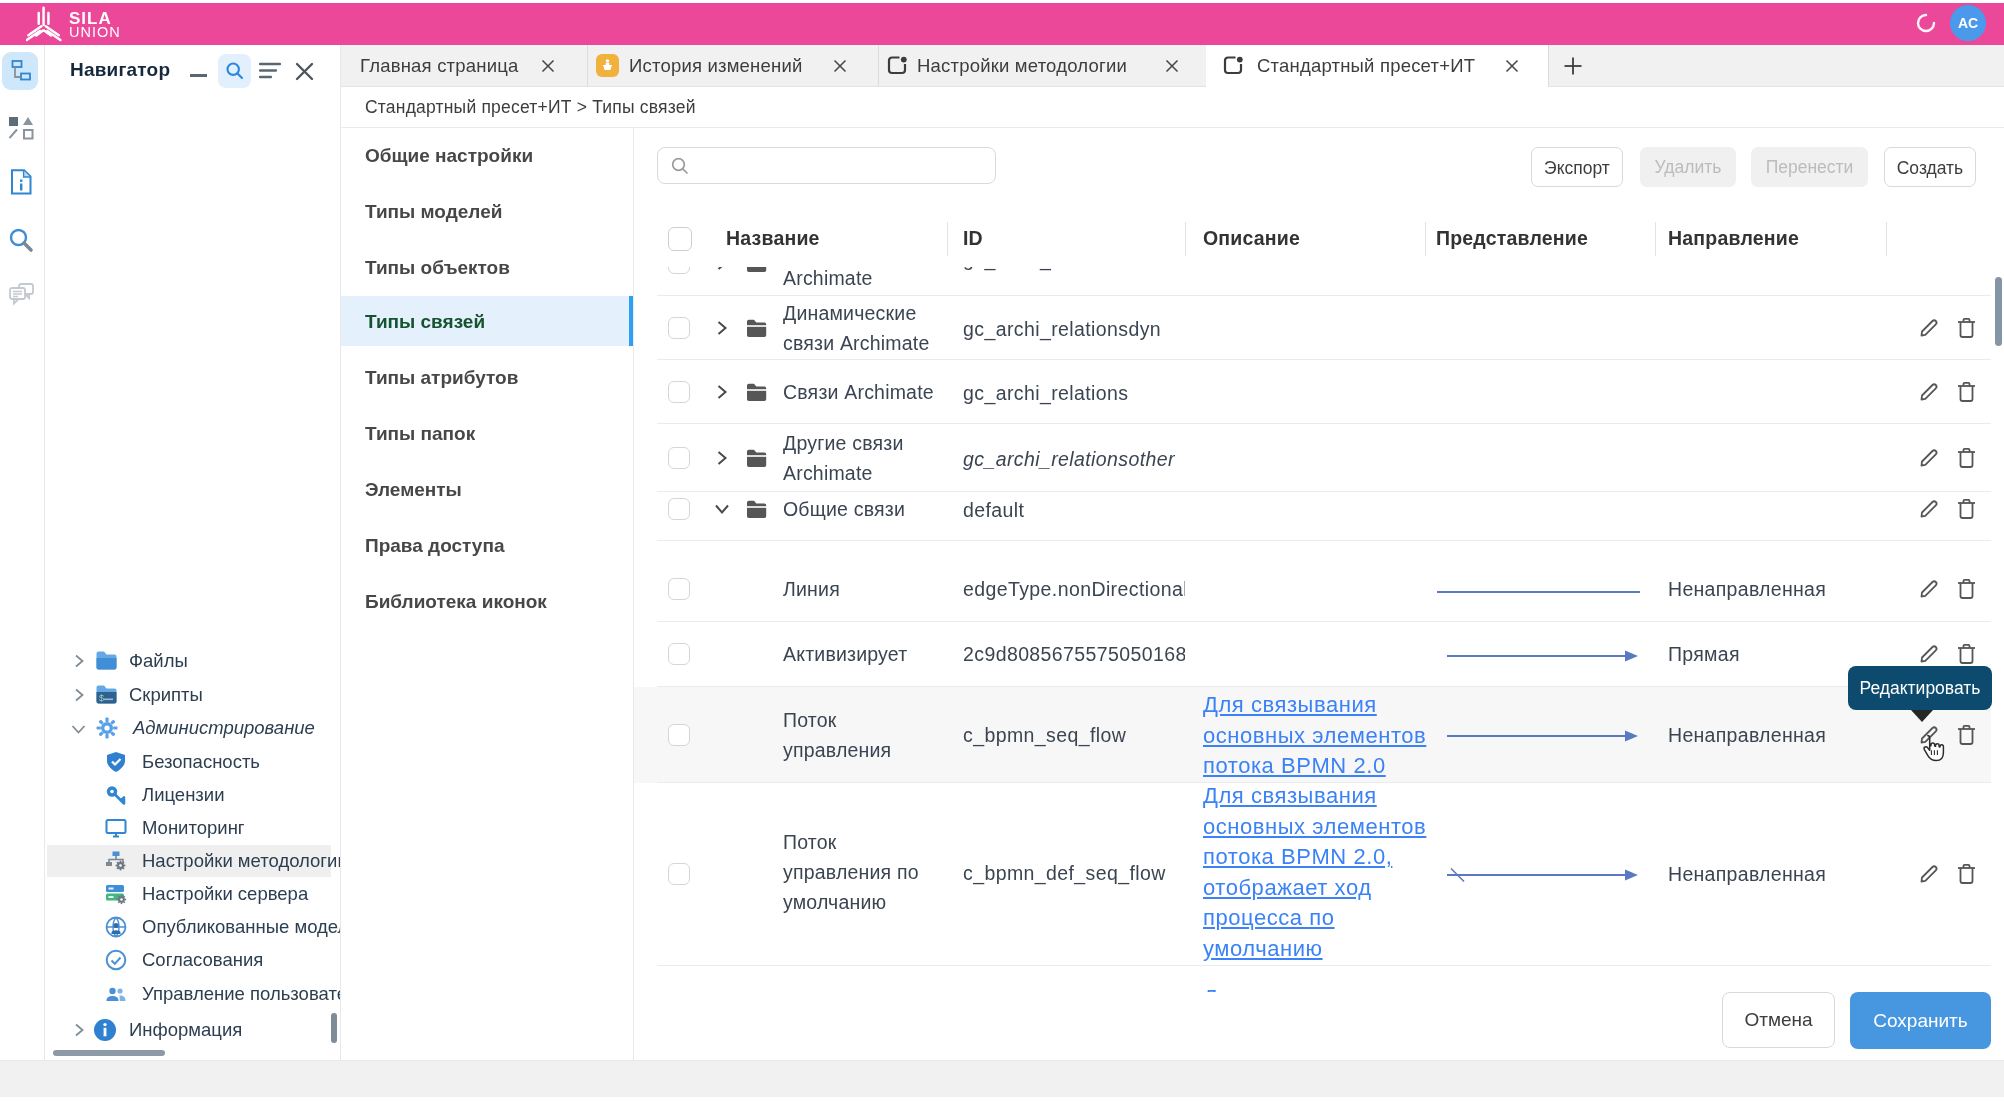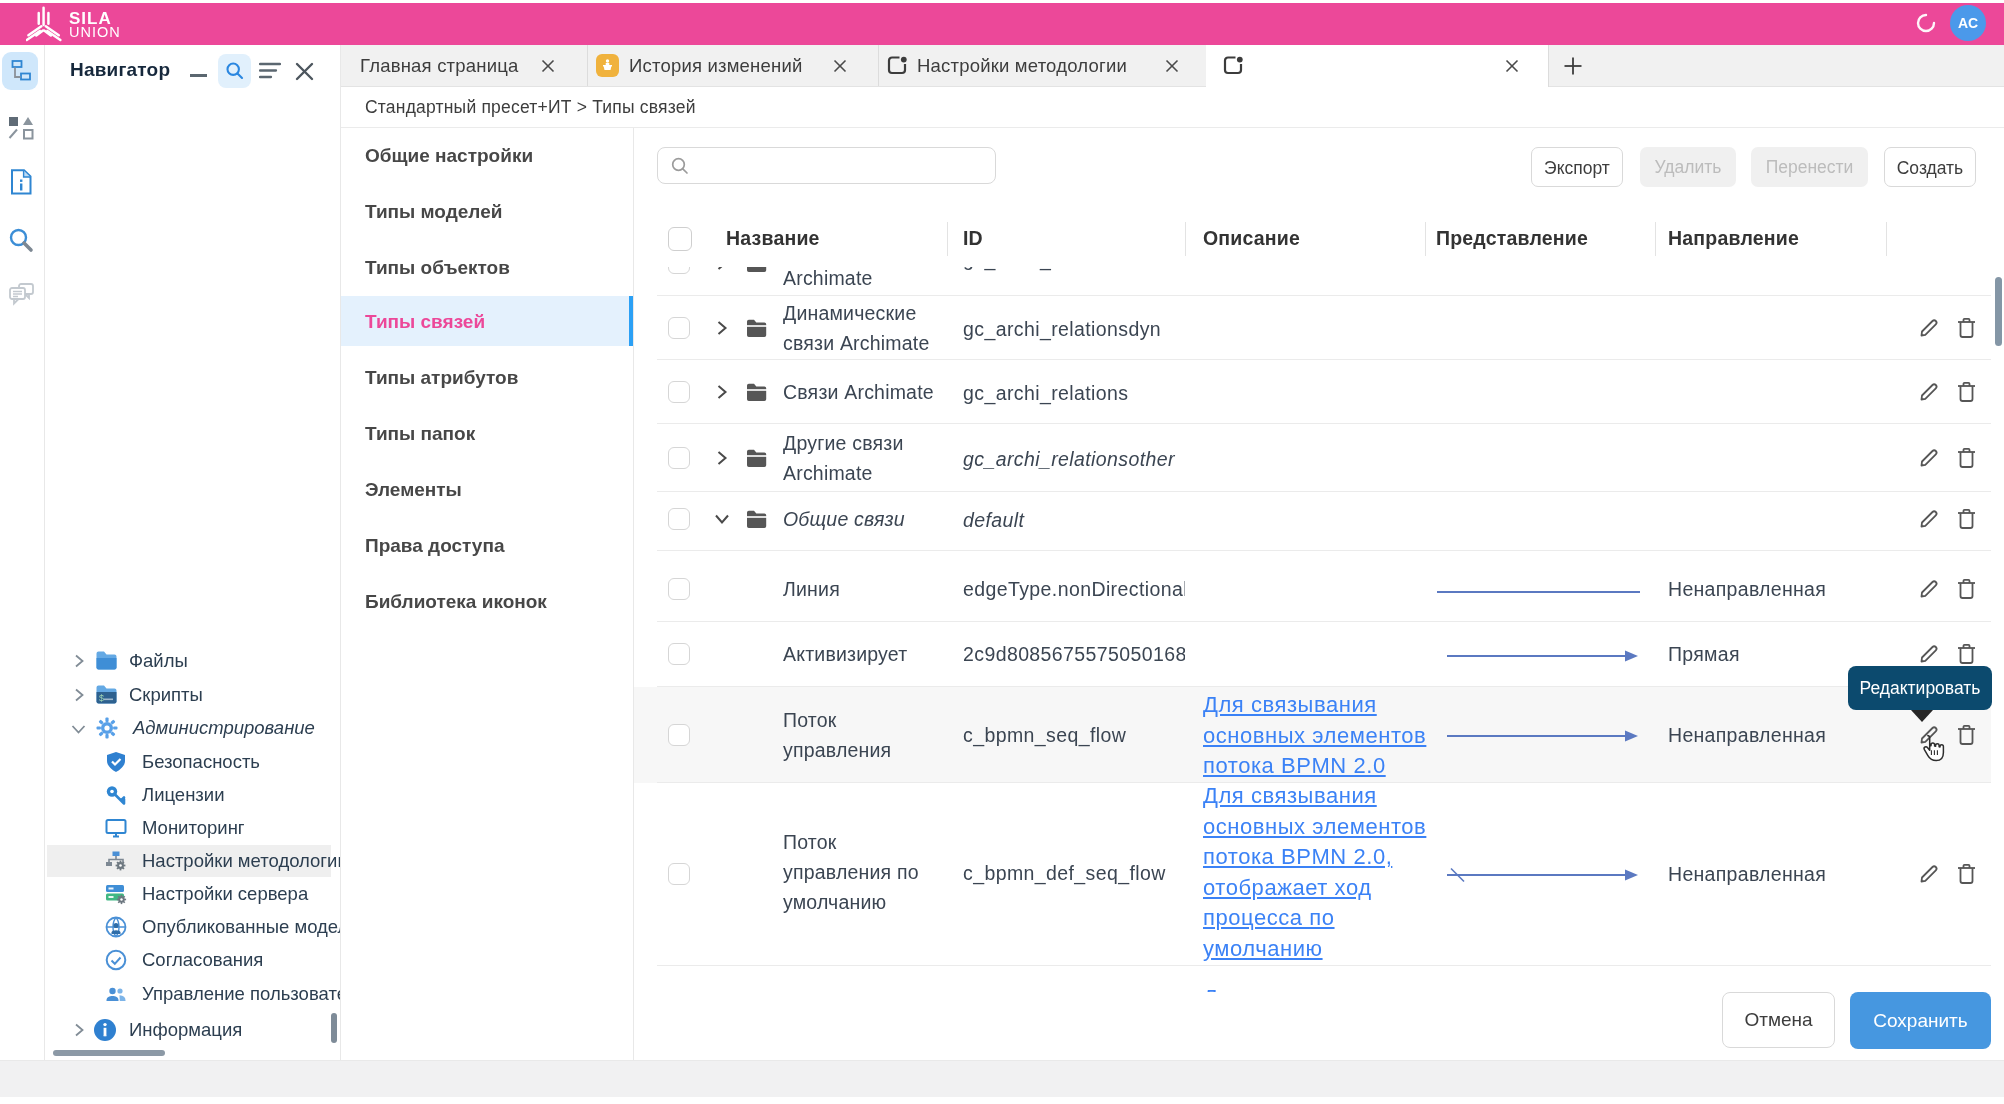--- a/index.html
+++ b/index.html
@@ -289,20 +289,21 @@
       <g stroke="#4a4a4a" stroke-width="1.6">
         <path d="M2.5 2.5 L13.5 13.5"></path>
         <path d="M13.5 2.5 L2.5 13.5"></path>
       </g>
     </svg>
   <div class="ab" style="left:865px;top:0;width:342px;height:42px;background:#fff;border-right:1px solid #dcdcdc;"></div>
   <svg class="ab" style="left:882px;top:10px;" width="22" height="22" viewBox="0 0 22 22">
     <path d="M12.5 2.5 H5 a3 3 0 0 0-3 3 v9.5 a3 3 0 0 0 3 3 h10 a3 3 0 0 0 3-3 V9" fill="none" stroke="#3c3c3c" stroke-width="2.2"></path>
     <circle cx="16.8" cy="4.6" r="2.9" fill="#3c3c3c"></circle>
   </svg>
+  <div class="ab" style="left:916px;top:0;line-height:41px;">Стандартный пресет+ИТ</div>
   <svg class="ab" style="left:1163px;top:13px;" width="16" height="16" viewBox="0 0 16 16">
       <g stroke="#4a4a4a" stroke-width="1.6">
         <path d="M2.5 2.5 L13.5 13.5"></path>
         <path d="M13.5 2.5 L2.5 13.5"></path>
       </g>
     </svg>
   <svg class="ab" style="left:1222px;top:11px;" width="20" height="20" viewBox="0 0 20 20">
       <g stroke="#3d3d3d" stroke-width="1.8">
         <path d="M10 1.5 L10 18.5"></path>
         <path d="M1.5 10 L18.5 10"></path>
@@ -312,21 +313,21 @@
 
 <div class="ab" id="crumb" style="left:341px;top:87px;width:1663px;height:40px;background:#fff;border-bottom:1px solid #ebebeb;">
   <div class="ab" style="left:24px;top:0;line-height:40px;font-size:17.5px;color:#3d3d3d;letter-spacing:0.2px;">Стандартный пресет+ИТ &gt; Типы связей</div>
 </div>
 
 <div class="ab" id="menu" style="left:341px;top:128px;width:292px;height:932px;background:#fff;border-right:1px solid #e8e8e8;font-size:19px;font-weight:bold;color:#474747;">
   <div class="ab" style="left:24px;top:17px;">Общие настройки</div>
   <div class="ab" style="left:24px;top:73px;">Типы моделей</div>
   <div class="ab" style="left:24px;top:129px;">Типы объектов</div>
   <div class="ab" style="left:0px;top:168px;width:288px;height:50px;background:#e4f1fd;border-right:4px solid #2ba0f5;"></div>
-  <div class="ab" style="left:24px;top:183px;color:#ec4899;">Типы связей</div>
+  <div class="ab" style="left:24px;top:183px;color:#14532d;">Типы связей</div>
   <div class="ab" style="left:24px;top:239px;">Типы атрибутов</div>
   <div class="ab" style="left:24px;top:295px;">Типы папок</div>
   <div class="ab" style="left:24px;top:351px;">Элементы</div>
   <div class="ab" style="left:24px;top:407px;">Права доступа</div>
   <div class="ab" style="left:24px;top:463px;">Библиотека иконок</div>
 </div>
 
 <div class="ab" id="main" style="left:634px;top:128px;width:1370px;height:932px;background:#fff;">
 
   <div class="ab" style="left:23px;top:19px;width:337px;height:35px;border:1.5px solid #d9d9d9;border-radius:8px;"></div>
@@ -433,21 +434,21 @@
         </svg>
       <svg class="ab" style="left:1322px;top:23px;" width="21" height="22" viewBox="0 0 21 22">
           <g fill="none" stroke="#565656" stroke-width="1.8">
             <path d="M2 5 L19 5"></path>
             <path d="M7.5 5 L7.5 2.8 a1 1 0 0 1 1-1 h4 a1 1 0 0 1 1 1 L13.5 5"></path>
             <path d="M4.5 5 L4.5 18 a2 2 0 0 0 2 2 h8 a2 2 0 0 0 2-2 L16.5 5"></path>
           </g>
         </svg>
     </div>
 
-    <div class="row" style="top:220px;height:64px;font-style:italic;">
+    <div class="row" style="top:210px;height:64px;">
       <div class="rowline"></div>
       <div class="cb" style="top:21px;"></div>
       <svg class="ab" style="left:80px;top:26px;" width="16" height="12" viewBox="0 0 16 12">
           <path d="M2 2.5 L8 9.5 L14 2.5" fill="none" stroke="#4a4a4a" stroke-width="2"></path>
         </svg>
       <svg class="ab" style="left:112px;top:23px;" width="22" height="18" viewBox="0 0 22 18">
           <path d="M1 2.5 a1.8 1.8 0 0 1 1.8-1.8 h5.2 l2.3 2.8 h8.1 a1.8 1.8 0 0 1 1.8 1.8 v10.9 a1.8 1.8 0 0 1-1.8 1.8 h-15.6 a1.8 1.8 0 0 1-1.8-1.8 Z" fill="#565656"></path>
           <rect x="1" y="6.2" width="20.2" height="1.6" fill="#fff"></rect>
         </svg>
       <div class="nm" style="top:17px;">Общие связи</div>

